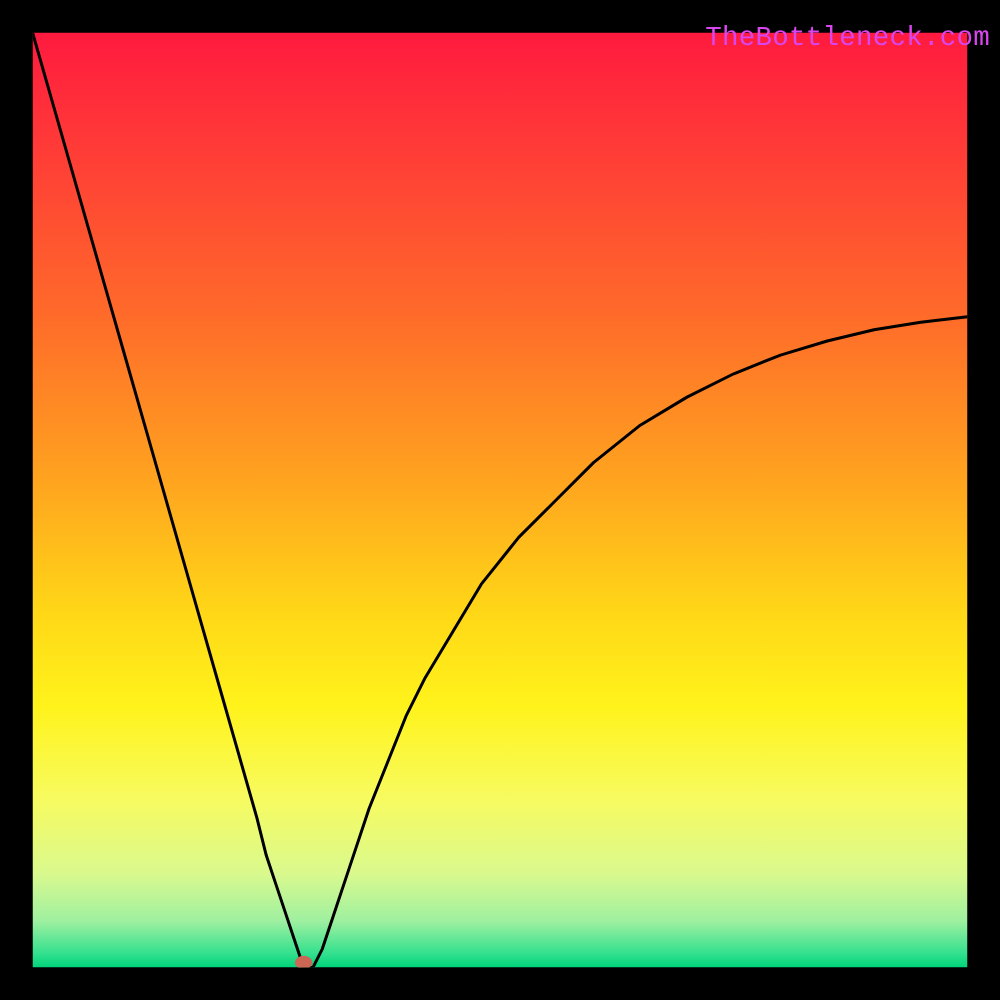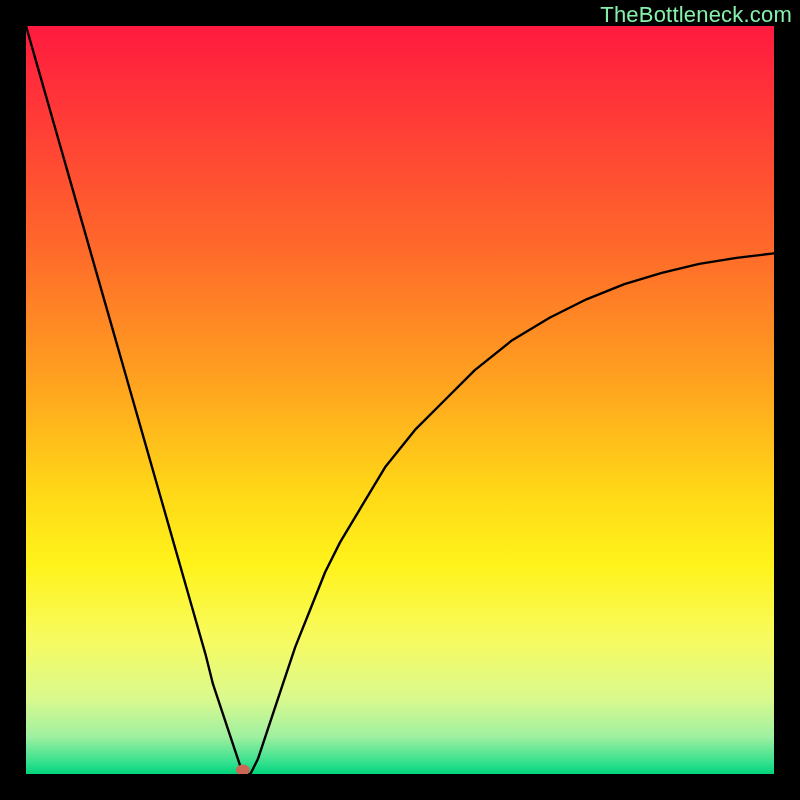--- a/index.html
+++ b/index.html
@@ -19,28 +19,29 @@
   }
   .plot-area {
     position: absolute;
     left: 26px;
     top: 26px;
     width: 748px;
     height: 748px;
   }
   .watermark {
     position: absolute;
-    top: 2px;
+    top: 18px;
     right: 8px;
-    color: #86efac;
+    color: #d946ef;
     font-size: 22px;
     font-weight: 500;
     letter-spacing: 0.2px;
     user-select: none;
     pointer-events: none;
+    font-family: Liberation Mono, monospace;
   }
   svg { display: block; }
 </style>
 </head>
 <body>
 
 <div class="frame">
 
   <div class="plot-area">
     <svg id="plot-svg" viewBox="0 0 748 748" width="748" height="748">

